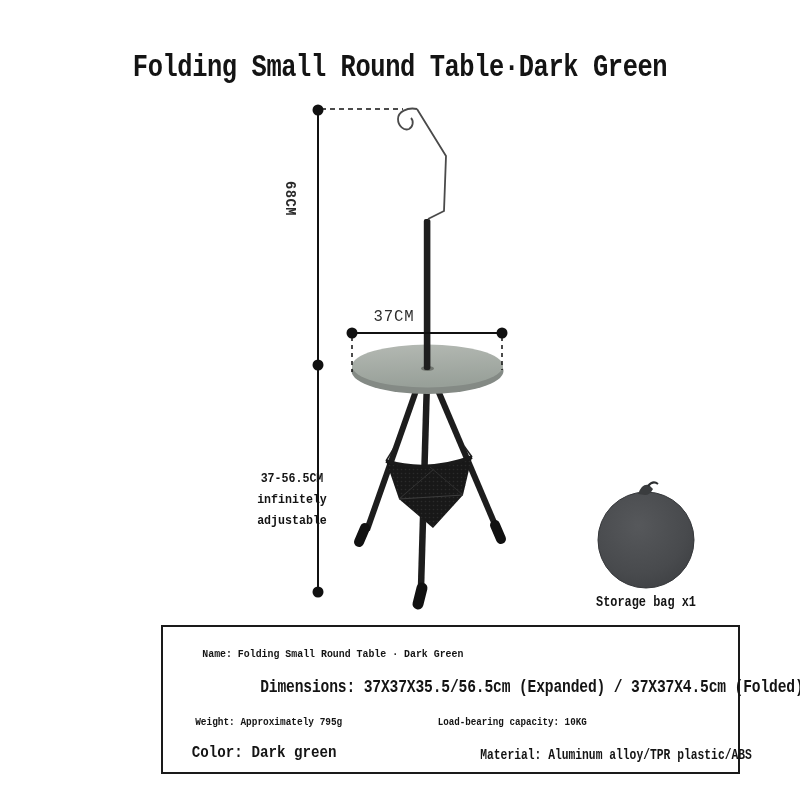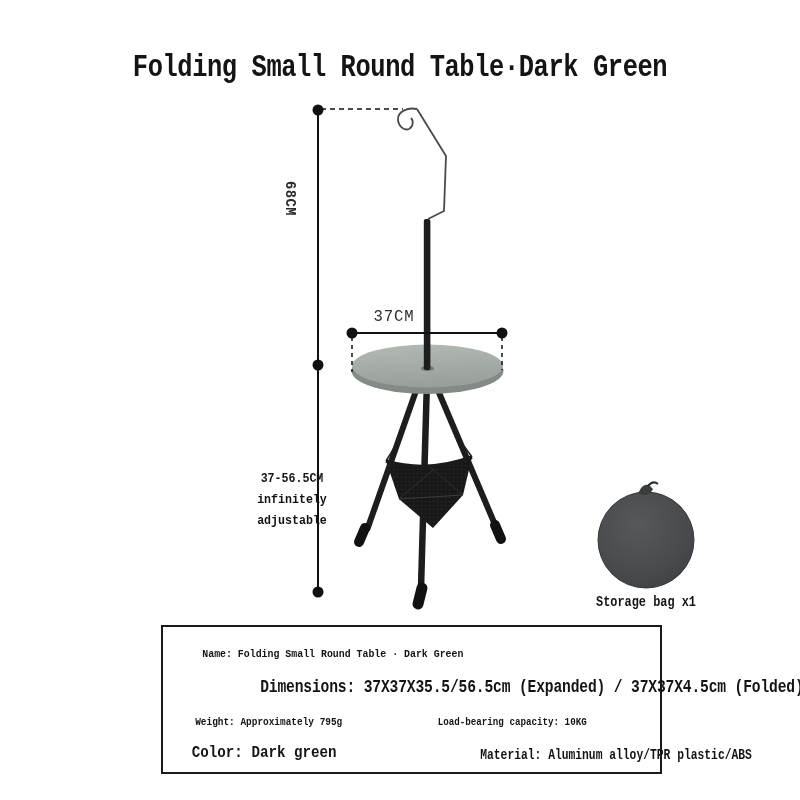--- a/index.html
+++ b/index.html
@@ -10,21 +10,21 @@
          letter-spacing:-0.5px;transform:scaleX(0.82);white-space:nowrap;}
   .dim-68{left:260px;top:168px;width:58px;height:60px;display:grid;place-items:center;}
   .dim-68 span{display:inline-block;transform:rotate(90deg) scaleX(0.92);font-size:15px;
                font-weight:600;letter-spacing:0.5px;color:#2a2a2a;white-space:nowrap;}
   .dim-37{left:352px;top:307px;width:84px;text-align:center;font-size:17px;font-weight:500;
           letter-spacing:1px;color:#2e2e2e;transform:scaleX(0.92);}
   .dim-range{left:238px;top:468px;width:108px;text-align:center;font-size:13.5px;
              font-weight:700;line-height:21px;transform:scaleX(0.86);}
   .bag-caption{left:583px;top:594px;width:126px;text-align:center;font-size:14.5px;
                font-weight:700;transform:scaleX(0.82);}
-  .spec-box{left:161px;top:625px;width:501px;height:149px;border:2px solid #1a1a1a;
+  .spec-box{left:161px;top:625px;width:579px;height:149px;border:2px solid #1a1a1a;
             background:#fff;box-sizing:border-box;padding-left:32px;}
   .spec-box .row{position:absolute;white-space:nowrap;}
   .spec-name{left:18px;top:20px;font-size:11.5px;font-weight:700;transform:scaleX(0.86);}
   .spec-dims{left:16px;top:49px;font-size:19px;font-weight:700;letter-spacing:-0.2px;
              transform:scaleX(0.77);}
   .spec-weight{left:16px;top:88px;font-size:11.5px;font-weight:700;transform:scaleX(0.82);}
   .spec-load{left:256px;top:88px;font-size:11.5px;font-weight:700;transform:scaleX(0.80);}
   .spec-color{left:17px;top:116px;font-size:16.5px;font-weight:700;transform:scaleX(0.86);}
   .spec-material{left:267px;top:119px;font-size:15.5px;font-weight:700;transform:scaleX(0.73);}
   svg{position:absolute;left:0;top:0;}

